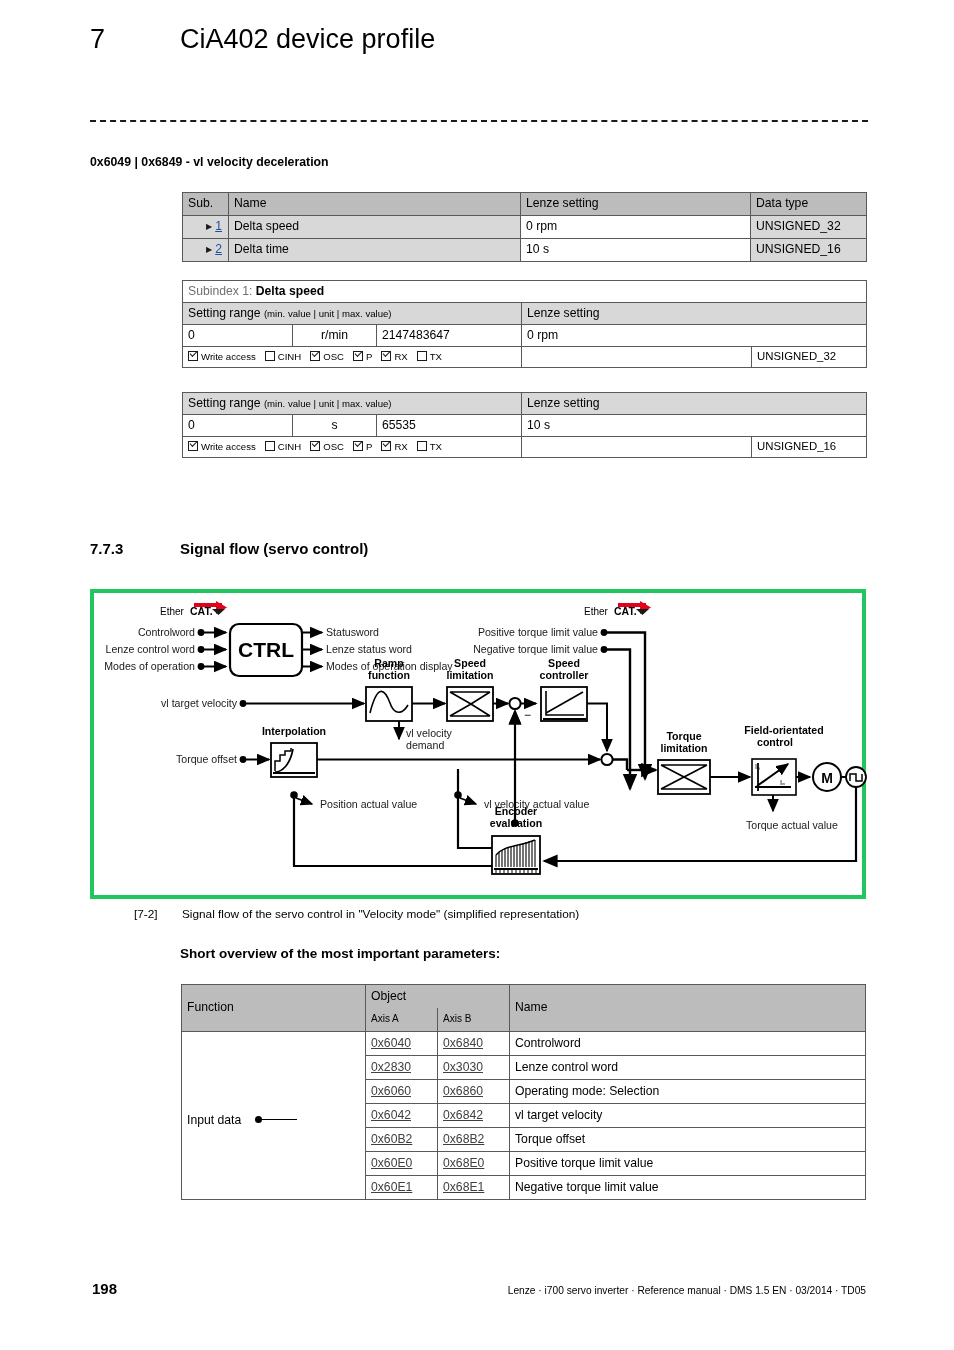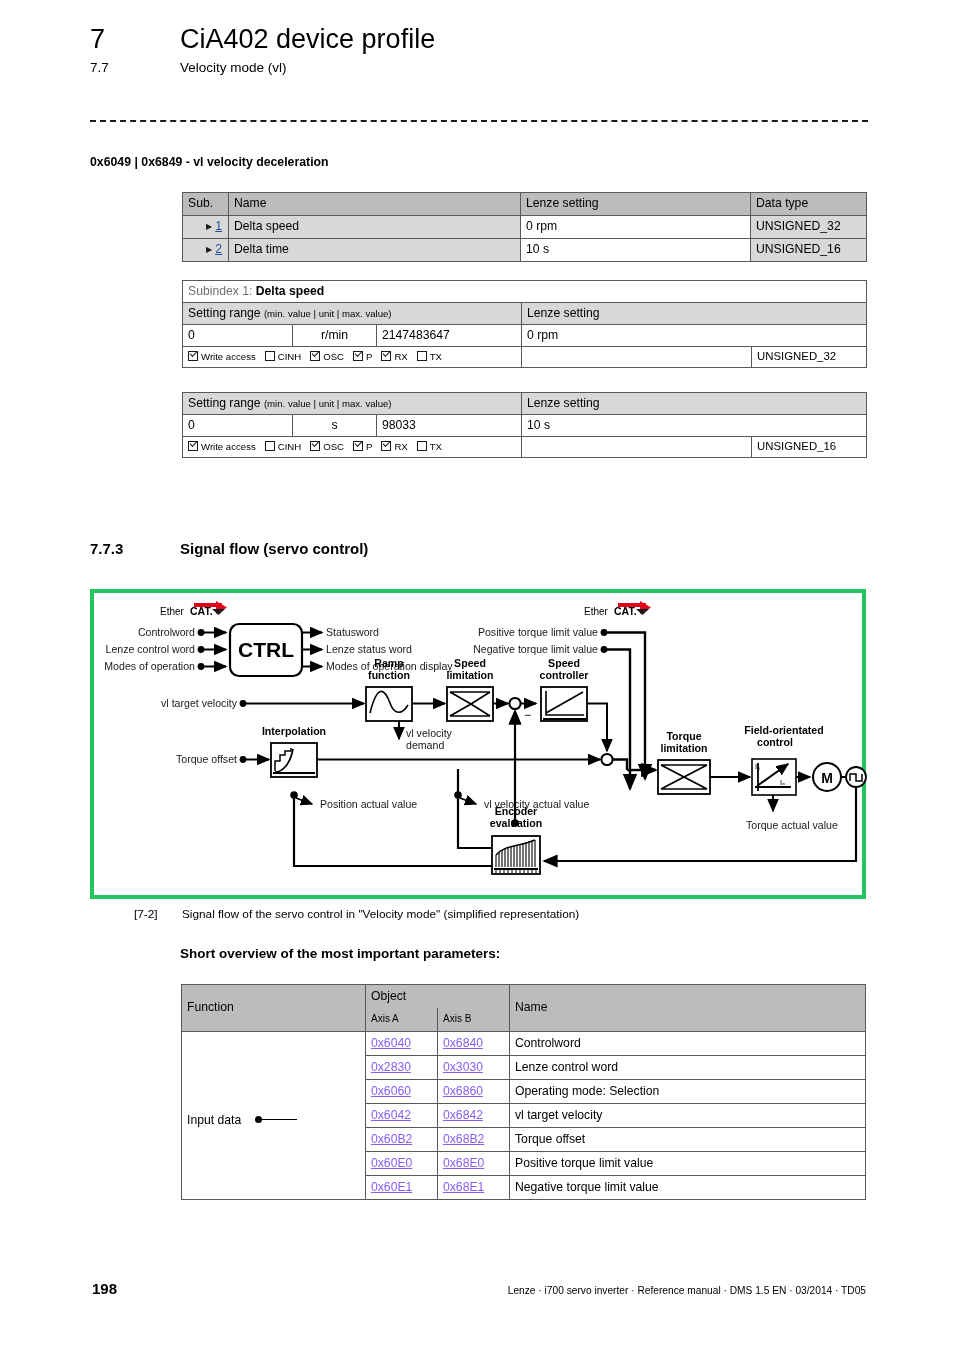--- a/index.html
+++ b/index.html
@@ -218,21 +218,21 @@
   .tbl-params td, .tbl-params th {
     height: 16px;
   }
   .axis-sub {
     font-size: 10px;
     font-weight: normal;
     background: #bcbcbc;
     margin-left: 48px;
   }
   .objlink {
-    color: #8b5cf6;
+    color: #404040;
     text-decoration: underline;
   }
   .fn-cell {
     font-weight: bold;
     vertical-align: top;
   }
   .io-marker {
     display: inline-block;
     position: relative;
     width: 44px;
@@ -271,24 +271,20 @@
     font-size: 10.2px;
   }
 </style>
 </head>
 <body>
 
 <div class="page-header">
   <div class="hdr-row1">
     <span class="hdr-chapnum">7</span>
     <span class="hdr-chaptitle">CiA402 device profile</span>
-  </div>
-  <div class="hdr-row2">
-    <span class="hdr-secnum">7.7</span>
-    <span class="hdr-sectitle">Velocity mode (vl)</span>
   </div>
 </div>
 <div class="dash-rule"></div>
 
 <div class="obj-heading">0x6049 | 0x6849 - vl velocity deceleration</div>
 
 <table class="doc tbl-sub">
   <colgroup>
     <col style="width:46px">
       <col style="width:292px">
@@ -360,21 +356,21 @@
       <col style="width:115px">
   </colgroup>
   <tbody>
     <tr>
       <td class="greycell rng-label" colspan="3"><span>Setting range</span> <small>(min. value | unit | max. value)</small></td>
       <td class="greycell" colspan="2">Lenze setting</td>
     </tr>
     <tr>
       <td class="whitecell">0</td>
       <td class="whitecell ctr">s</td>
-      <td class="whitecell num-right">98033</td>
+      <td class="whitecell num-right">65535</td>
       <td class="whitecell" colspan="2">10 s</td>
     </tr>
     <tr>
       <td class="whitecell flags-cell" colspan="3">
         <span class="flag"><span class="box checked"></span><span>Write access</span></span><span class="flag"><span class="box"></span><span>CINH</span></span><span class="flag"><span class="box checked"></span><span>OSC</span></span><span class="flag"><span class="box checked"></span><span>P</span></span><span class="flag"><span class="box checked"></span><span>RX</span></span><span class="flag"><span class="box"></span><span>TX</span></span>
       </td>
       <td class="whitecell"></td>
       <td class="whitecell dtype-cell">UNSIGNED_16</td>
     </tr>
   </tbody>

